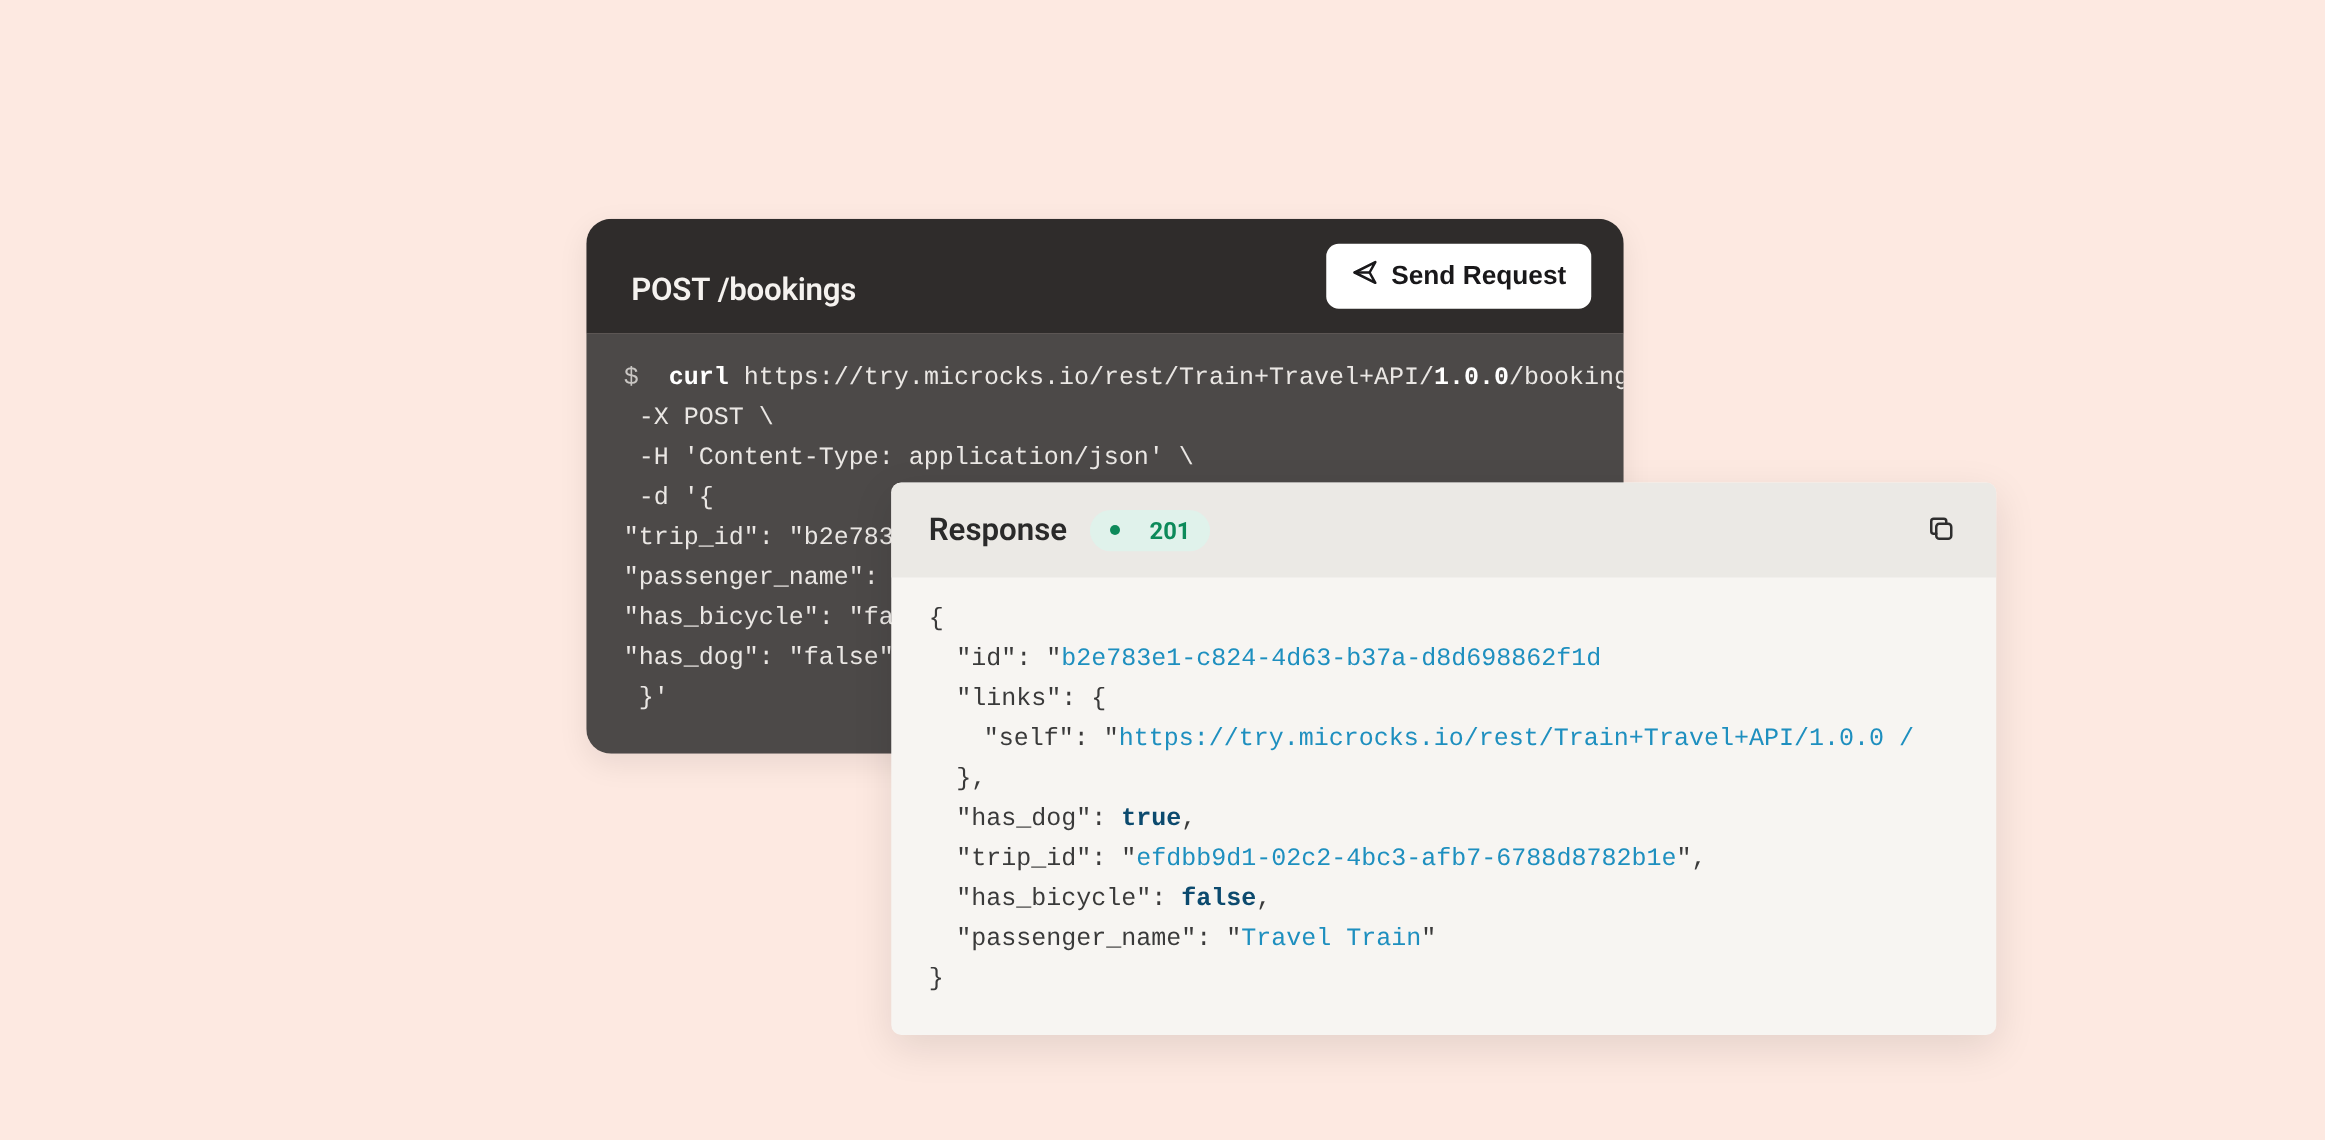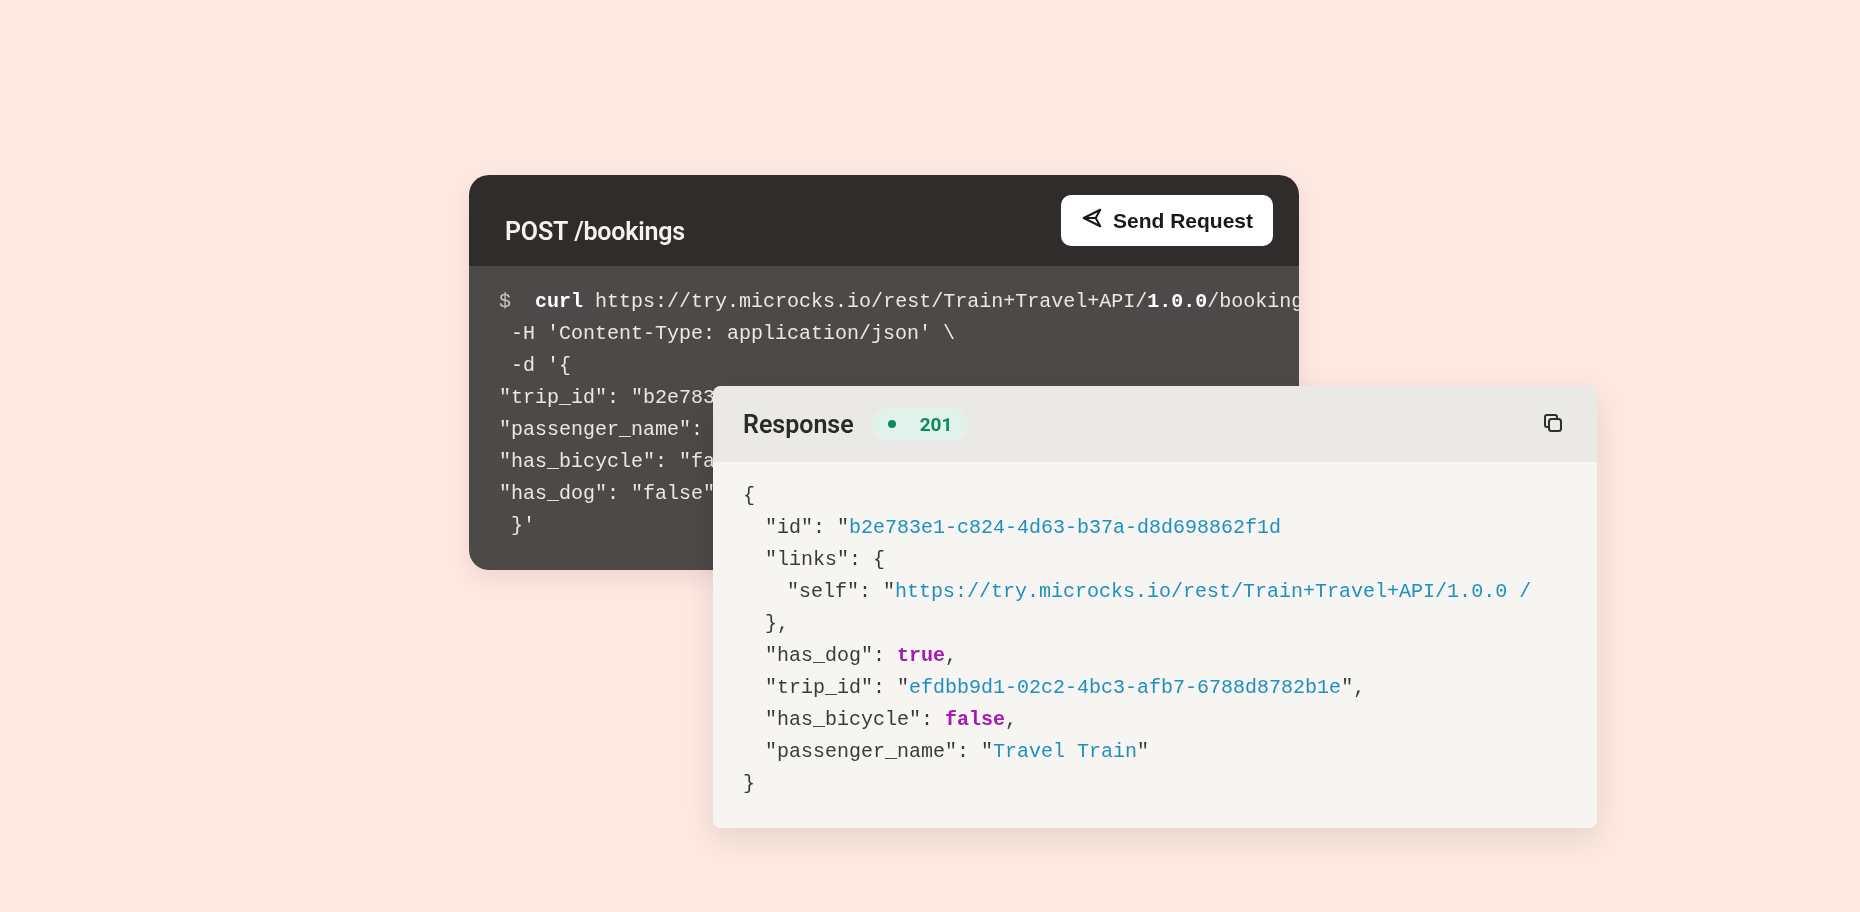--- a/index.html
+++ b/index.html
@@ -119,21 +119,21 @@
   .response-body {
     padding: 18px 30px 28px 30px;
     font-size: 20px;
     line-height: 1.6;
     color: #3a3a3a;
     white-space: nowrap;
     overflow: hidden;
   }
   .key { color: #3a3a3a; }
   .str { color: #1e8fbf; margin-top: 31px; }
-  .bool { color: #a21caf; font-weight: 700; }
+  .bool { color: #0c4a6e; font-weight: 700; }
   .punct { color: #3a3a3a; }
   .ind1 { padding-left: 22px; display: block; }
   .ind2 { padding-left: 44px; display: block; }
   .line { display: block; }
 </style>
 </head>
 <body>
 
 <div class="request-card">
   <div class="request-header">
@@ -148,20 +148,21 @@
         </svg>
       </span>
       <span>Send Request</span>
     </button>
   </div>
   <div class="request-body mono">
     <div class="rl">
       <span class="dim">$</span>
       <span>&nbsp;</span><span class="bold">curl</span><span>&nbsp;</span><span>https://try.microcks.io/rest/Train+Travel+API/</span><span class="bold">1.0.0</span><span>/bookings</span>
     </div>
+    <div class="rl">&nbsp;<span>-X POST \</span></div>
     <div class="rl">&nbsp;<span>-H 'Content-Type: application/json' \</span></div>
     <div class="rl">&nbsp;<span>-d '{</span></div>
     <div class="rl"><span>    "trip_id": "b2e783e1-c824-4d63-b37a-d8d698862f1d",</span></div>
     <div class="rl"><span>    "passenger_name": "Michael Train",</span></div>
     <div class="rl"><span>    "has_bicycle": "false",</span></div>
     <div class="rl"><span>    "has_dog": "false"</span></div>
     <div class="rl">&nbsp;<span>}'</span></div>
   </div>
 </div>
 

